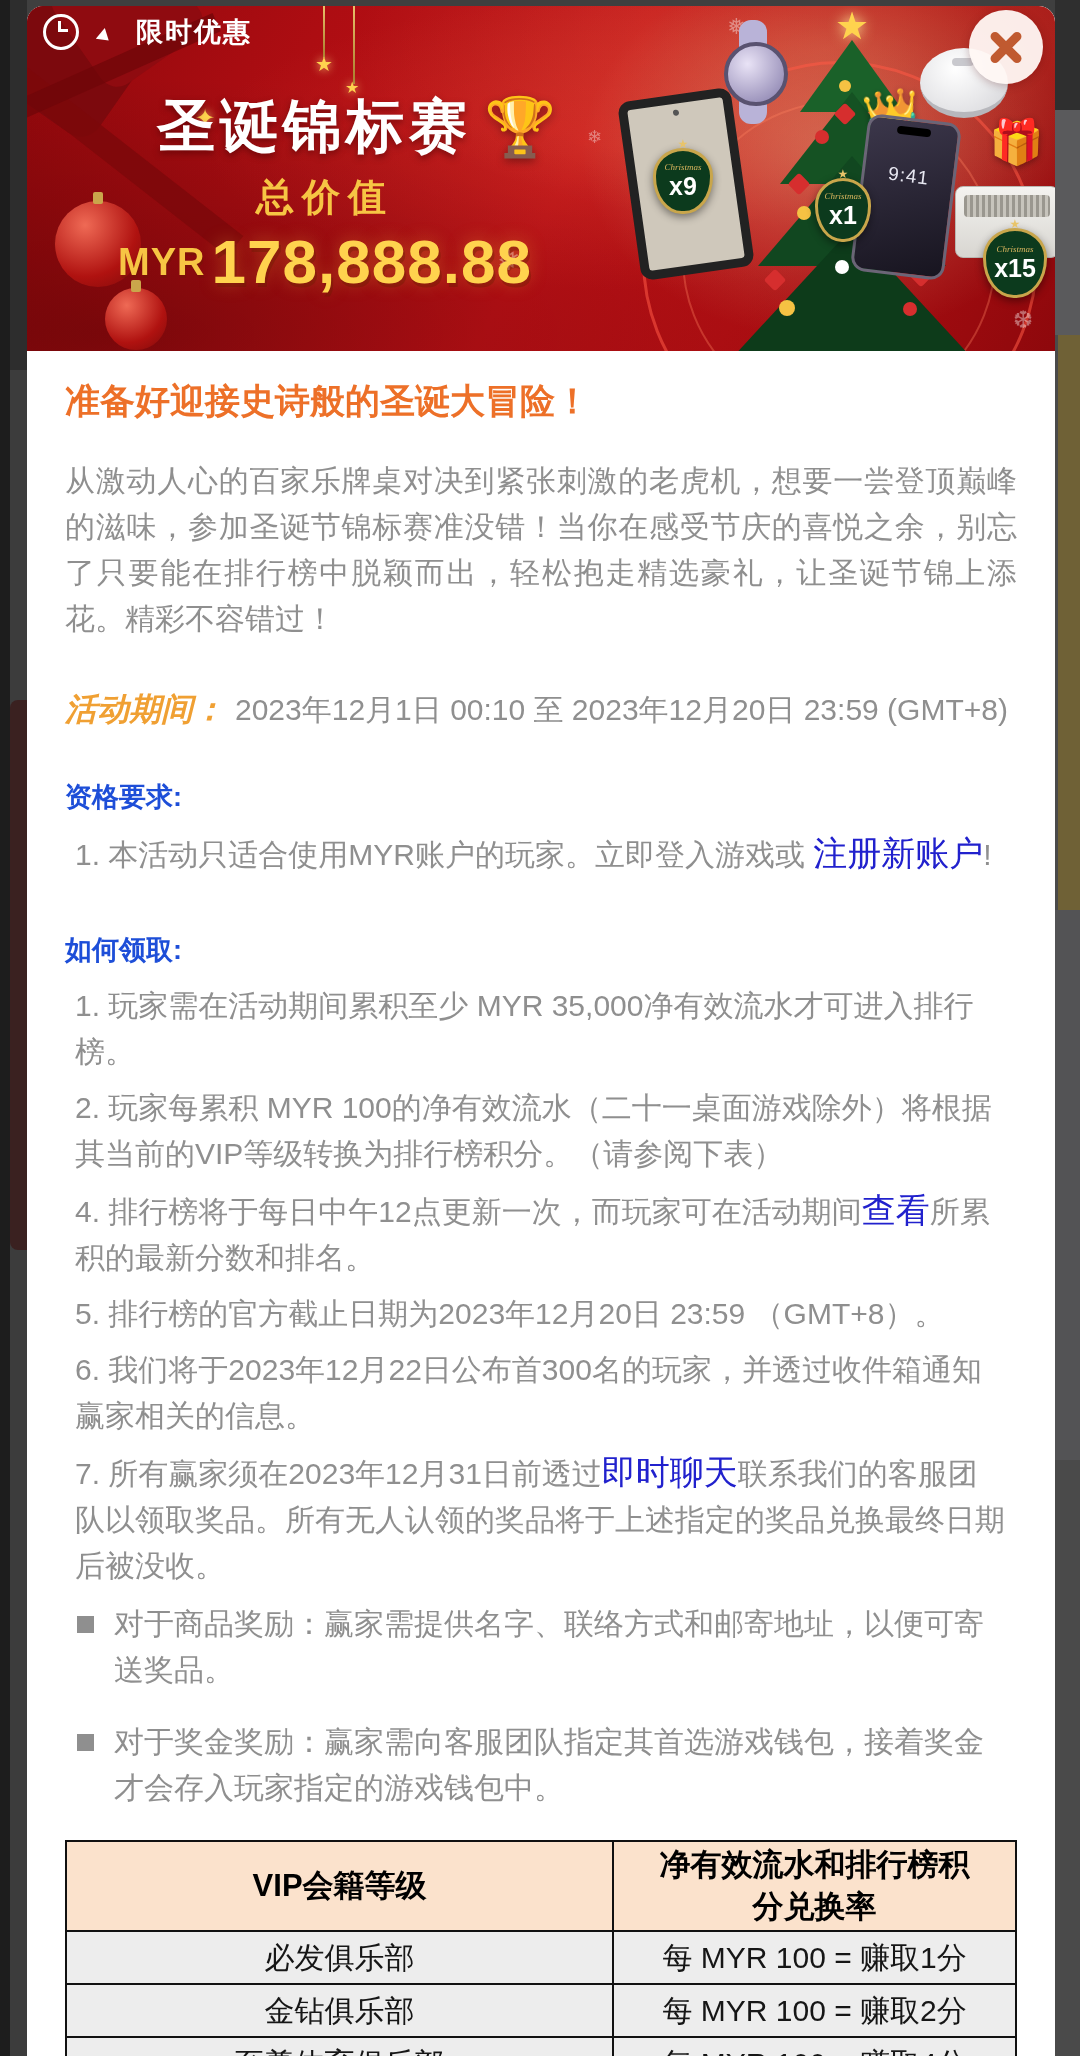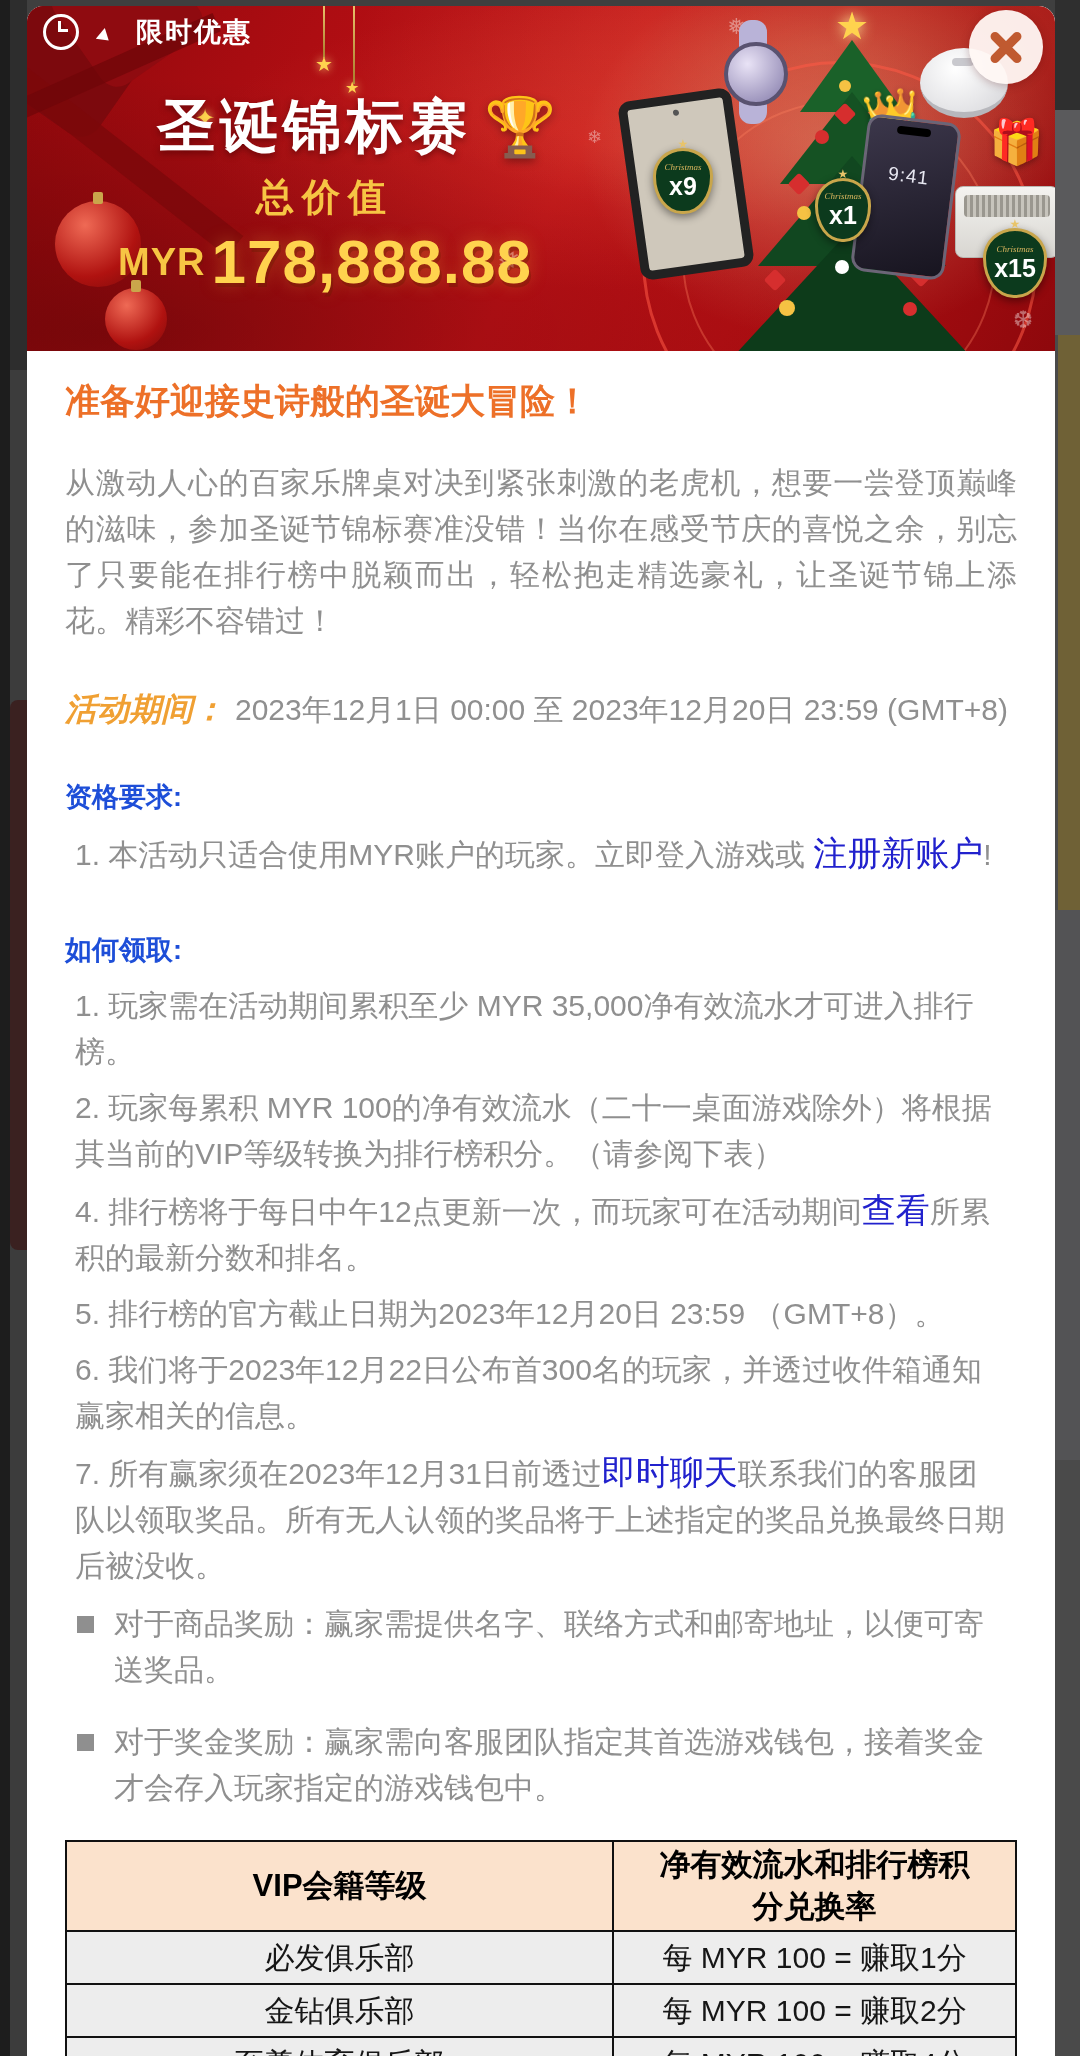--- a/index.html
+++ b/index.html
@@ -119,21 +119,21 @@
 
   
   .close-btn{position:absolute;left:942px;top:4px;width:74px;height:74px;border-radius:50%;
      background:rgba(255,248,244,.95);cursor:pointer;box-shadow:0 2px 8px rgba(80,0,0,.25);}
   .close-btn .bar{position:absolute;left:17px;top:33px;width:40px;height:9px;background:#c05a30;border-radius:5px;}
   .b1{transform:rotate(45deg);} .b2{transform:rotate(-45deg);}
 
   
   .content{padding:0 38px;color:#8f8f8f;font-size:30px;line-height:46px;}
   .main-heading{margin:30px 0 0;color:#ed7028;font-size:35px;font-weight:bold;line-height:40px;}
-  .intro{margin:39px 0 0;text-align:justify;}
+  .intro{margin:39px 0 0;text-align:justify;font-family:Liberation Mono, monospace;}
   .period-line{margin:42px 0 0;}
   .sec-heading{color:#1d4ed8;font-size:27px;font-weight:bold;}
   .period-label{color:#f0a033;font-weight:bold;font-style:italic;font-size:32px;margin-right:10px;}
   .h-elig{margin:41px 0 0;}
   .h-how{margin:49px 0 0;}
   .item{margin:10px;}
   .link{color:#2121cd;font-size:34px;cursor:pointer;text-decoration:none;}
   .bullets{margin:0;padding:0;list-style:none;}
   .bullet{display:flex;margin:12px;}
   .bullet + .bullet{margin-top:26px;}
@@ -256,21 +256,21 @@
     </div>
   </div>
 
   <div class="content">
 
     <h2 class="main-heading">准备好迎接史诗般的圣诞大冒险！</h2>
 
     <p class="intro">从激动人心的百家乐牌桌对决到紧张刺激的老虎机，想要一尝登顶巅峰的滋味，参加圣诞节锦标赛准没错！当你在感受节庆的喜悦之余，别忘了只要能在排行榜中脱颖而出，轻松抱走精选豪礼，让圣诞节锦上添花。精彩不容错过！</p>
 
     <p class="period-line">
-      <span class="period-label">活动期间：</span><span>2023年12月1日 00:00 至 2023年12月20日 23:59 (GMT+8)</span>
+      <span class="period-label">活动期间：</span><span>2023年12月1日 00:10 至 2023年12月20日 23:59 (GMT+8)</span>
     </p>
 
     <p class="sec-heading h-elig">资格要求:</p>
     <p class="item">
       <span>1. 本活动只适合使用MYR账户的玩家。立即登入游戏或 </span><a class="link">注册新账户</a><span>!</span>
     </p>
 
     <p class="sec-heading h-how">如何领取:</p>
     <p class="item">1. 玩家需在活动期间累积至少 MYR 35,000净有效流水才可进入排行榜。</p>
     <p class="item">2. 玩家每累积 MYR 100的净有效流水（二十一桌面游戏除外）将根据其当前的VIP等级转换为排行榜积分。（请参阅下表）</p>

